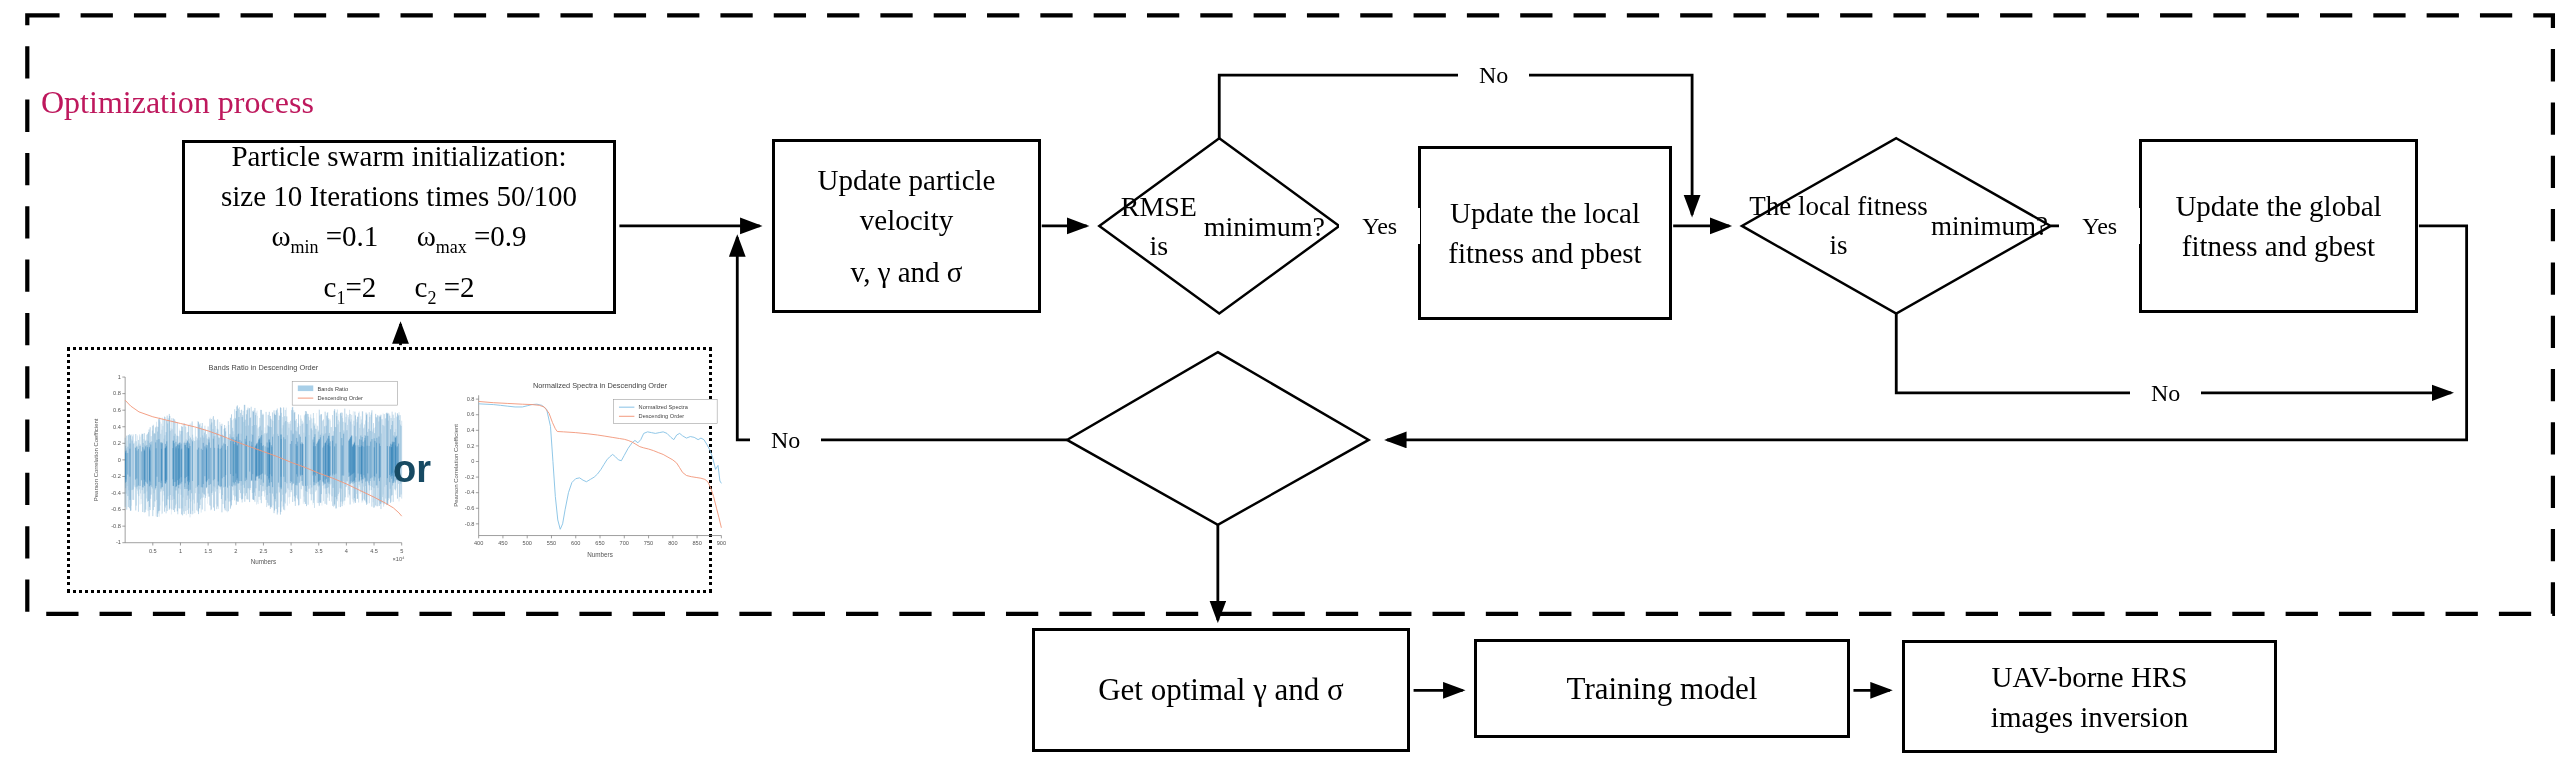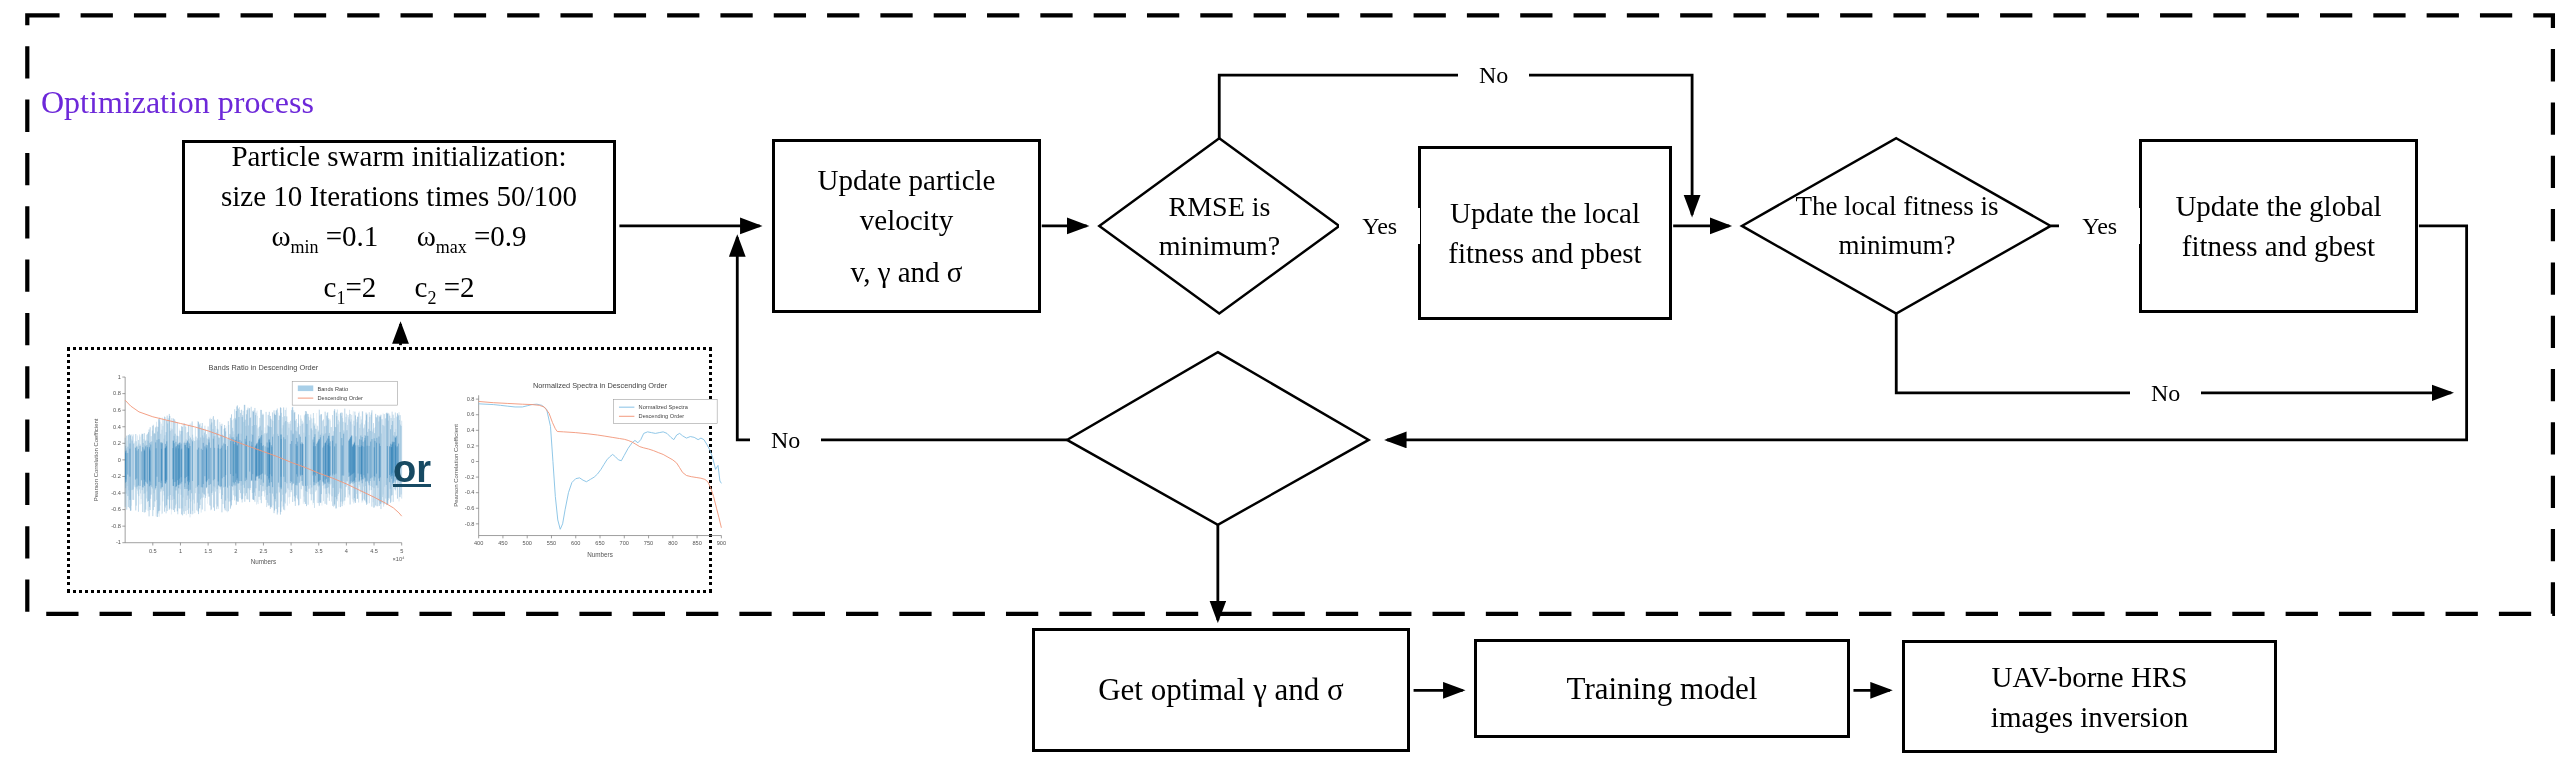--- a/index.html
+++ b/index.html
@@ -2,21 +2,21 @@
 <html style="font-size:11.2px"><head>
 <meta charset="utf-8">
 <style>
   html,body{margin:0;padding:0;background:#fff;}
   #stage{position:relative;width:2576px;height:764px;background:#fff;overflow:hidden;
          font-family:"Liberation Serif",serif;color:#000;}
   #connectors{position:absolute;left:0;top:0;}
   .fbox{position:absolute;background:#fff;border:3.5px solid #000;display:flex;
         flex-direction:column;align-items:center;justify-content:center;text-align:center;}
   .fbox div{line-height:40px;font-size:29px;}
-  .dtext{position:absolute;display:flex;flex-direction:column;align-items:center;
+  .dtext{position:absolute;display:flex;align-items:center;
          justify-content:center;text-align:center;}
   .dtext div{line-height:39px;font-size:28px;}
   .lbl{position:absolute;background:#fff;text-align:center;font-size:24px;padding:0 4.2px;}
   #frame-label{position:absolute;left:41px;top:84px;font-size:32px;}
   #plots-box{position:absolute;left:67px;top:347px;width:639px;height:240px;
              border:3.5px dotted #000;background:#fff;}
   #chart1{position:absolute;left:19.7px;top:5.6px;}
   #chart2{position:absolute;left:379px;top:27px;}
   #lbl-or{position:absolute;left:323px;top:98px;font-family:"Liberation Sans",sans-serif;
           font-weight:700;font-size:38px;}
@@ -50,21 +50,21 @@
     <path d="M1735 748 V884" stroke="#000" stroke-width="4" fill="none" marker-end="url(#arr)"></path>
     <path d="M2014 984 H2084" stroke="#000" stroke-width="4" fill="none" marker-end="url(#arr)"></path>
     <path d="M2641 984 H2693" stroke="#000" stroke-width="4" fill="none" marker-end="url(#arr)"></path>
     <path d="M570 492 V462" stroke="#000" stroke-width="4" fill="none" marker-end="url(#arr)"></path>
 
     <polygon points="1737,197 1908,322 1737,447 1566,322" fill="#fff" stroke="#000" stroke-width="3.5"></polygon>
     <polygon points="2702,197 2922,322 2702,447 2482,322" fill="#fff" stroke="#000" stroke-width="3.5"></polygon>
     <polygon points="1735,502 1950,627 1735,748 1520,627" fill="#fff" stroke="#000" stroke-width="3.5"></polygon>
   </svg>
 
-  <div id="frame-label" style="color: #6d28d9;">Optimization process</div>
+  <div id="frame-label" style="color: #be185d;">Optimization process</div>
 
   <div class="fbox" style="left:182px;top:140px;width:428px;height:168px;">
     <div>Particle swarm initialization:</div>
     <div>size 10 Iterations times 50/100</div>
     <div>
       <span class="gap-r"><span>ω</span><sub>min</sub><span> =0.1</span></span>
       <span><span>ω</span><sub>max</sub><span> =0.9</span></span>
     </div>
     <div>
       <span class="gap-r"><span>c</span><sub>1</sub><span>=2</span></span>
@@ -948,21 +948,21 @@
           <line x1="289.2864283264746" y1="110.6641614910293" x2="289.2864283264746" y2="181.87030603663374" stroke="#1f77b4" stroke-opacity="0.5" stroke-width="1.1"></line>
           <line x1="328.0834705075446" y1="115.7815934214196" x2="328.0834705075446" y2="176.72711314841172" stroke="#1f77b4" stroke-opacity="0.5" stroke-width="1.1"></line>
         </g>
         <path d="M50.0 63.0 L57.9 71.3 L69.7 79.6 L89.4 86.6 L109.1 91.4 L128.8 96.1 L148.5 100.8 L168.2 106.7 L187.9 113.8 L207.6 122.0 L227.3 129.1 L247.0 136.2 L266.7 143.3 L286.4 151.5 L306.1 158.6 L325.8 166.9 L345.5 174.0 L365.2 182.2 L384.9 191.7 L404.6 201.1 L420.4 209.4 L432.2 216.4 L440.1 223.5 L444.0 228.2" fill="none" stroke="#f2977a" stroke-width="1.3"></path>
         <rect x="288" y="36" width="150" height="34" fill="#fff" stroke="#999" stroke-width="0.8"></rect>
         <rect x="296" y="42" width="22" height="8" fill="#a8cfe8"></rect>
         <text x="324" y="50" font-size="8" fill="#444">Bands Ratio</text>
         <line x1="296" y1="60" x2="318" y2="60" stroke="#f2977a" stroke-width="1.4"></line>
         <text x="324" y="63" font-size="8" fill="#444">Descending Order</text>
       </svg>
-    <div id="lbl-or" style="color: rgb(23, 74, 99); text-decoration: underline;">or</div>
+    <div id="lbl-or" style="color: rgb(23, 74, 99);">or</div>
     <svg id="chart2" width="281" height="188" viewBox="0 0 400 268">
         <path d="M 42 26 L 42 226 L 388 226" fill="none" stroke="#777" stroke-width="1"></path>
         <line x1="38" y1="31.55555555555555" x2="42" y2="31.55555555555555" stroke="#777" stroke-width="1"></line>
         <text x="36" y="34.05555555555555" text-anchor="end" font-size="8" fill="#555">0.8</text>
         <line x1="38" y1="53.77777777777778" x2="42" y2="53.77777777777778" stroke="#777" stroke-width="1"></line>
         <text x="36" y="56.27777777777778" text-anchor="end" font-size="8" fill="#555">0.6</text>
         <line x1="38" y1="76" x2="42" y2="76" stroke="#777" stroke-width="1"></line>
         <text x="36" y="78.5" text-anchor="end" font-size="8" fill="#555">0.4</text>
         <line x1="38" y1="98.22222222222221" x2="42" y2="98.22222222222221" stroke="#777" stroke-width="1"></line>
         <text x="36" y="100.72222222222221" text-anchor="end" font-size="8" fill="#555">0.2</text>

